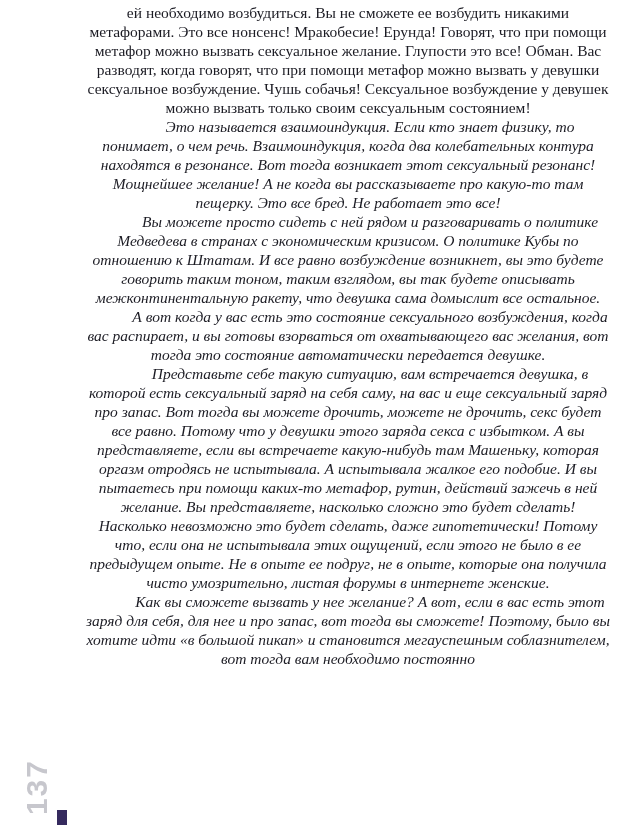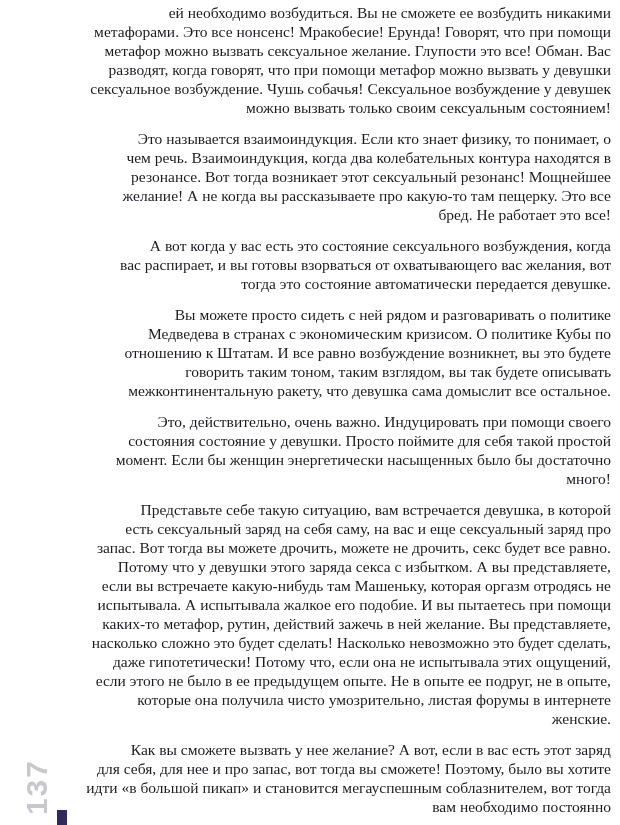--- a/index.html
+++ b/index.html
@@ -22,27 +22,27 @@
     inset: 0;
   }
   .text-block {
     position: absolute;
     left: 85px;
     top: 3px;
     width: 526px;
     color: var(--text-color);
     font-size: 15.5px;
     line-height: 19px;
-    text-align: right;
+    text-align: center;
   }
   .para {
     margin: 0;
   }
   .para + .para {
-    margin-top: 12px;
+    font-style: italic;
   }
   .para.indent {
     text-indent: 44px;
   }
   .page-number {
     position: absolute;
     left: 20px;
     bottom: 10px;
     writing-mode: vertical-rl;
     transform: rotate(180deg);
@@ -62,21 +62,20 @@
     background: var(--corner-mark-color);
   }
 </style>
 </head>
 <body>
 
 <div class="page">
   <div class="text-block">
       <p class="para">ей необходимо возбудиться. Вы не сможете ее возбудить никакими метафорами. Это все нонсенс! Мракобесие! Ерунда! Говорят, что при помощи метафор можно вызвать сексуальное желание. Глупости это все! Обман. Вас разводят, когда говорят, что при помощи метафор можно вызвать у девушки сексуальное возбуждение. Чушь собачья! Сексуальное возбуждение у девушек можно вызвать только своим сексуальным состоянием!</p>
       <p class="para indent">Это называется взаимоиндукция. Если кто знает физику, то понимает, о чем речь. Взаимоиндукция, когда два колебательных контура находятся в резонансе. Вот тогда возникает этот сексуальный резонанс! Мощнейшее желание! А не когда вы рассказываете про какую-то там пещерку. Это все бред. Не работает это все!</p>
+      <p class="para indent">Вы можете просто сидеть с ней рядом и разговаривать о политике Медведева в странах с экономическим кризисом. О политике Кубы по отношению к Штатам. И все равно возбуждение возникнет, вы это будете говорить таким тоном, таким взглядом, вы так будете описывать межконтинентальную ракету, что девушка сама домыслит все остальное.</p>
       <p class="para indent">А вот когда у вас есть это состояние сексуального возбуждения, когда вас распирает, и вы готовы взорваться от охватывающего вас желания, вот тогда это состояние автоматически передается девушке.</p>
-      <p class="para indent">Вы можете просто сидеть с ней рядом и разговаривать о политике Медведева в странах с экономическим кризисом. О политике Кубы по отношению к Штатам. И все равно возбуждение возникнет, вы это будете говорить таким тоном, таким взглядом, вы так будете описывать межконтинентальную ракету, что девушка сама домыслит все остальное.</p>
-      <p class="para indent">Это, действительно, очень важно. Индуцировать при помощи своего состояния состояние у девушки. Просто поймите для себя такой простой момент. Если бы женщин энергетически насыщенных было бы достаточно много!</p>
       <p class="para indent">Представьте себе такую ситуацию, вам встречается девушка, в которой есть сексуальный заряд на себя саму, на вас и еще сексуальный заряд про запас. Вот тогда вы можете дрочить, можете не дрочить, секс будет все равно. Потому что у девушки этого заряда секса с избытком. А вы представляете, если вы встречаете какую-нибудь там Машеньку, которая оргазм отродясь не испытывала. А испытывала жалкое его подобие. И вы пытаетесь при помощи каких-то метафор, рутин, действий зажечь в ней желание. Вы представляете, насколько сложно это будет сделать! Насколько невозможно это будет сделать, даже гипотетически! Потому что, если она не испытывала этих ощущений, если этого не было в ее предыдущем опыте. Не в опыте ее подруг, не в опыте, которые она получила чисто умозрительно, листая форумы в интернете женские.</p>
       <p class="para indent">Как вы сможете вызвать у нее желание? А вот, если в вас есть этот заряд для себя, для нее и про запас, вот тогда вы сможете! Поэтому, было вы хотите идти «в большой пикап» и становится мегауспешным соблазнителем, вот тогда вам необходимо постоянно</p>
     </div>
   <div class="page-number">137</div>
   <div class="corner-mark"></div>
 </div>
 
 </body></html>

